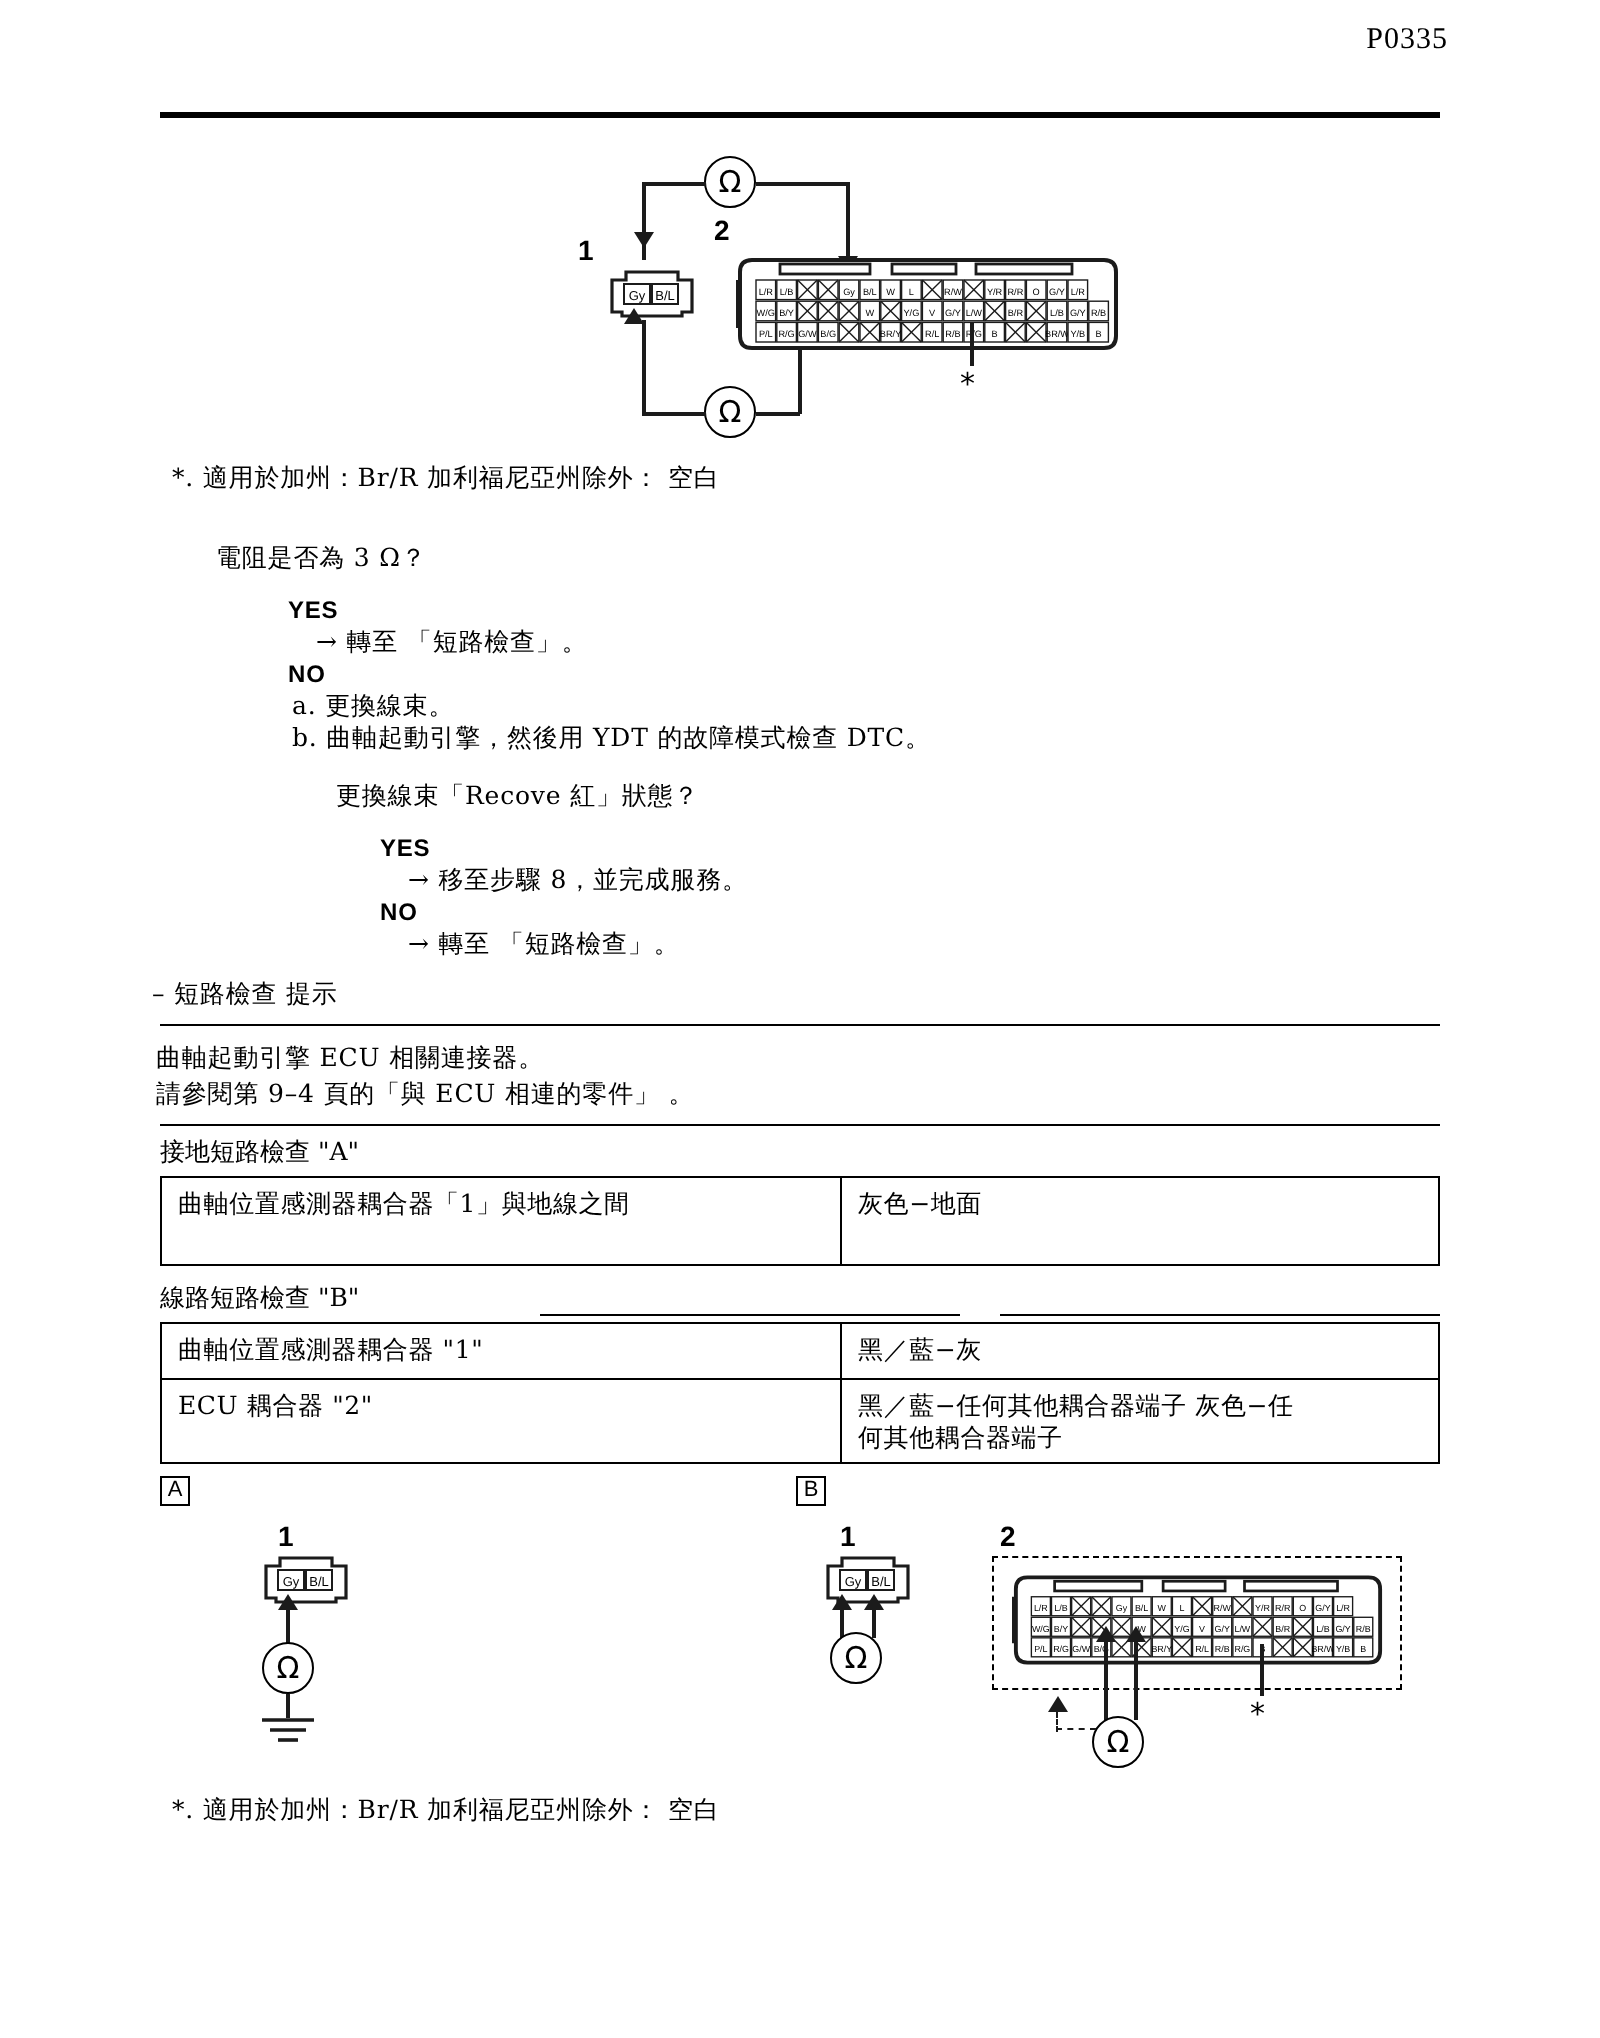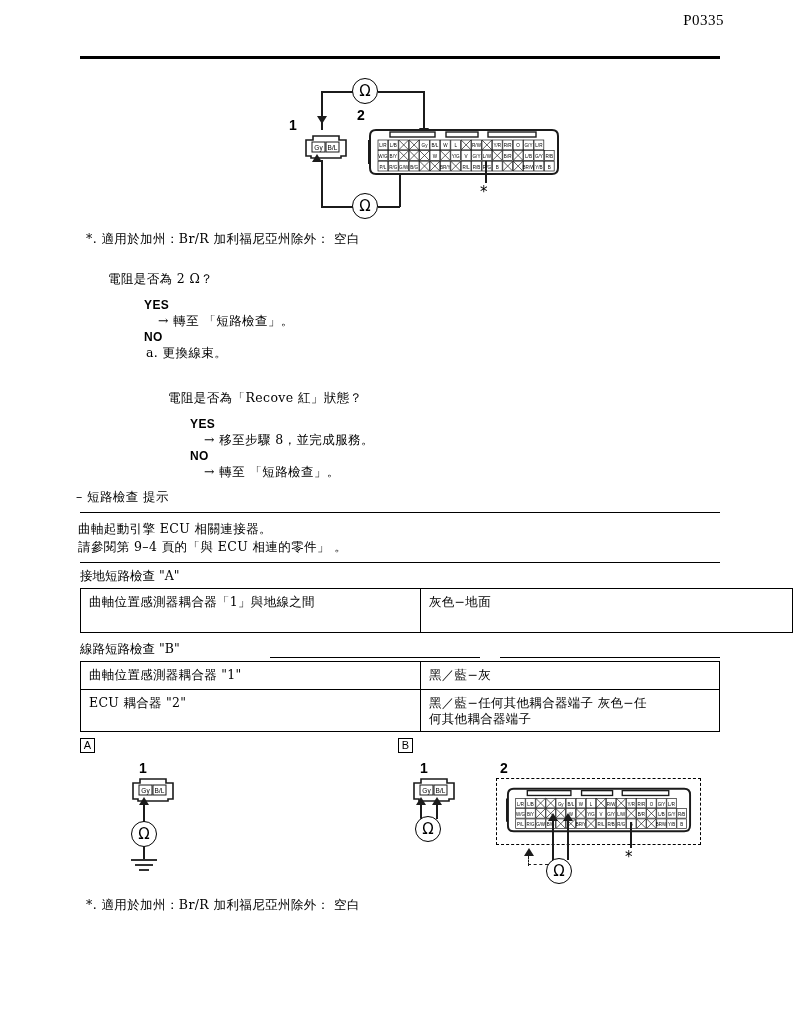--- a/index.html
+++ b/index.html
@@ -290,41 +290,42 @@
           </g>
       </svg>
     </div>
     <div class="star" style="left:200px; top:105px;">*</div>
     <div class="wire v" style="left:205px; top:83px; height:22px;"></div>
 
   </div>
 
   <div class="txt cjk" style="left:86px; top:231px;">*. 適用於加州：Br/R 加利福尼亞州除外： 空白</div>
 
-  <div class="txt cjk" style="left:108px; top:271px;">電阻是否為 2 Ω？</div>
+  <div class="txt cjk" style="left:108px; top:271px;">電阻是否為 3 Ω？</div>
 
   <div class="txt bold-lbl" style="left:144px; top:298px;">YES</div>
   <div class="txt cjk" style="left:158px; top:313px;">→ 轉至 「短路檢查」。</div>
   <div class="txt bold-lbl" style="left:144px; top:330px;">NO</div>
   <div class="txt cjk" style="left:146px; top:345px;">a. 更換線束。</div>
-
-  <div class="txt cjk" style="left:168px; top:390px;">電阻是否為「Recove 紅」狀態？</div>
+  <div class="txt cjk" style="left:146px; top:361px;">b. 曲軸起動引擎，然後用 YDT 的故障模式檢查 DTC。</div>
+
+  <div class="txt cjk" style="left:168px; top:390px;">更換線束「Recove 紅」狀態？</div>
   <div class="txt bold-lbl" style="left:190px; top:417px;">YES</div>
   <div class="txt cjk" style="left:204px; top:432px;">→ 移至步驟 8，並完成服務。</div>
   <div class="txt bold-lbl" style="left:190px; top:449px;">NO</div>
   <div class="txt cjk" style="left:204px; top:464px;">→ 轉至 「短路檢查」。</div>
 
   <div class="txt cjk" style="left:76px; top:489px;">– 短路檢查 提示</div>
   <div class="hr-thin" style="left:80px; top:512px; width:640px;"></div>
   <div class="txt cjk" style="left:78px; top:521px;">曲軸起動引擎 ECU 相關連接器。</div>
   <div class="txt cjk" style="left:78px; top:539px;">請參閱第 9–4 頁的「與 ECU 相連的零件」 。</div>
 
   <div class="hr-thin" style="left:80px; top:562px; width:640px;"></div>
   <div class="tbl-cap" style="left:80px; top:568px;">接地短路檢查 "A"</div>
-  <table class="tbl" style="left:80px; top:588px; width:713px;">
+  <table class="tbl" style="left:80px; top:588px; width:640px;">
     <tbody>
         <tr>
       <td style="width:340px; height:44px;">曲軸位置感測器耦合器「1」與地線之間</td>
       <td>灰色−地面</td>
     </tr>
   </tbody>
     </table>
 
   <div class="tbl-cap" style="left:80px; top:641px;">線路短路檢查 "B"</div>
   <div class="hr-thin" style="left:270px; top:657px; width:210px;"></div>

